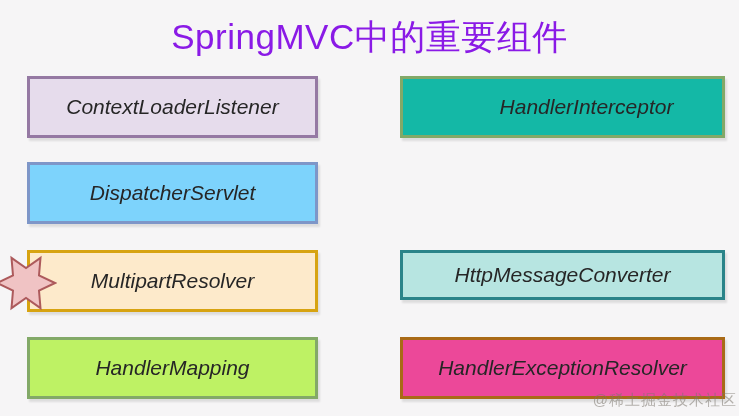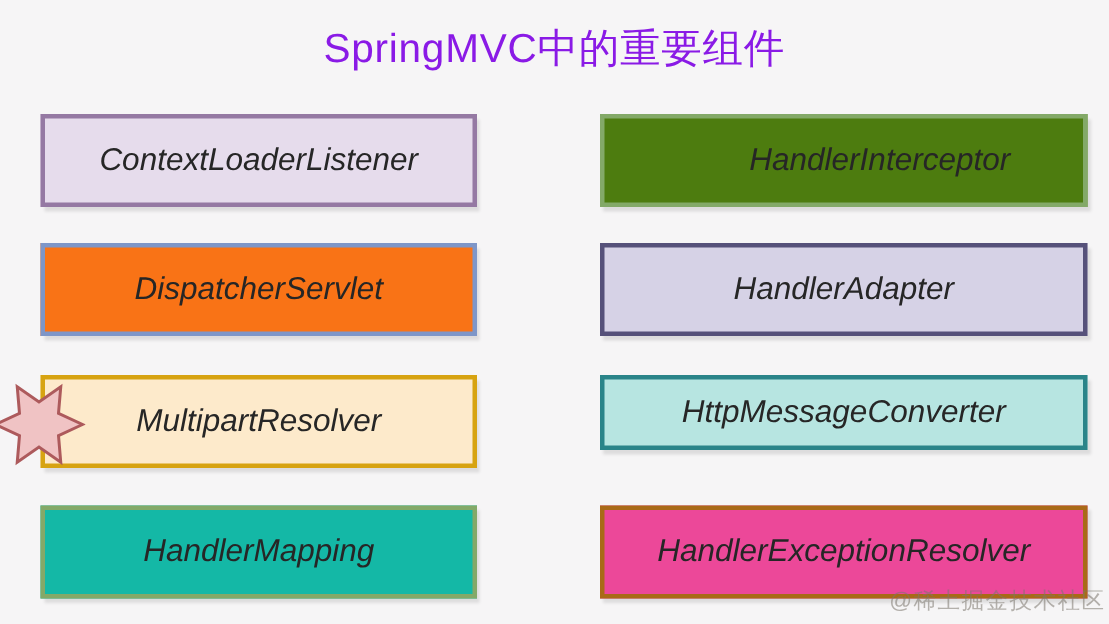--- a/index.html
+++ b/index.html
@@ -11,21 +11,21 @@
     position:relative;
     width:739px;height:416px;
     overflow:hidden;
     background:#f6f5f6;
   }
   .title{
     position:absolute;
     top:14px;left:0;width:739px;
     margin:0;
     text-align:center;
-    font-size:27px;
+    font-size:35px;
     font-weight:400;
     letter-spacing:0.5px;
     color:#8a1ae6;
   }
   .box{
     position:absolute;
     box-sizing:border-box;
     border:3px solid #888;
     display:flex;
     align-items:center;
@@ -61,36 +61,33 @@
 </head>
 <body style="background: rgb(246, 245, 246);">
 
 <div class="canvas" style="background: rgb(246, 245, 246);">
 
   <h1 class="title" style="color: rgb(138, 26, 230);">SpringMVC中的重要组件</h1>
 
   <div class="box pos-r1c1" style="background: rgb(230, 220, 236); border-color: rgb(149, 121, 163);">
     <span>ContextLoaderListener</span>
   </div>
-  <div class="box pos-r1c2" style="background: #4d7c0f; border-color: rgb(131, 169, 104); padding-left: 48px;">
+  <div class="box pos-r1c2" style="background: #14b8a6; border-color: rgb(131, 169, 104); padding-left: 48px;">
     <span>HandlerInterceptor</span>
   </div>
-  <div class="box pos-r2c1" style="background: #f97316; border-color: rgb(126, 150, 200);">
+  <div class="box pos-r2c1" style="background: #7dd3fc; border-color: rgb(126, 150, 200);">
     <span>DispatcherServlet</span>
-  </div>
-  <div class="box pos-r2c2" style="background: rgb(214, 210, 230); border-color: rgb(86, 81, 122);">
-    <span>HandlerAdapter</span>
   </div>
   <div class="box pos-r3c1" style="background: rgb(253, 234, 203); border-color: rgb(215, 163, 17);">
     <span>MultipartResolver</span>
   </div>
   <div class="box pos-r3c2" style="background: rgb(183, 229, 225); border-color: rgb(42, 132, 137);">
     <span>HttpMessageConverter</span>
   </div>
-  <div class="box pos-r4c1" style="background: #14b8a6; border-color: rgb(131, 169, 104);">
+  <div class="box pos-r4c1" style="background: #bef264; border-color: rgb(131, 169, 104);">
     <span>HandlerMapping</span>
   </div>
   <div class="box pos-r4c2" style="background: #ec4899; border-color: rgb(169, 106, 23);">
     <span>HandlerExceptionResolver</span>
   </div>
 
   <svg class="star" viewBox="-31 -31 62 62" aria-hidden="true">
     <polygon id="star-poly" stroke-width="2" stroke-linejoin="miter" points="29,0 13,7.5 14.5,25.1 0,15 -14.5,25.1 -13,7.5 -29,0 -13,-7.5 -14.5,-25.1 0,-15 14.5,-25.1 13,-7.5" fill="#f0c3c4" stroke="#ad5a5c"></polygon>
   </svg>
 

